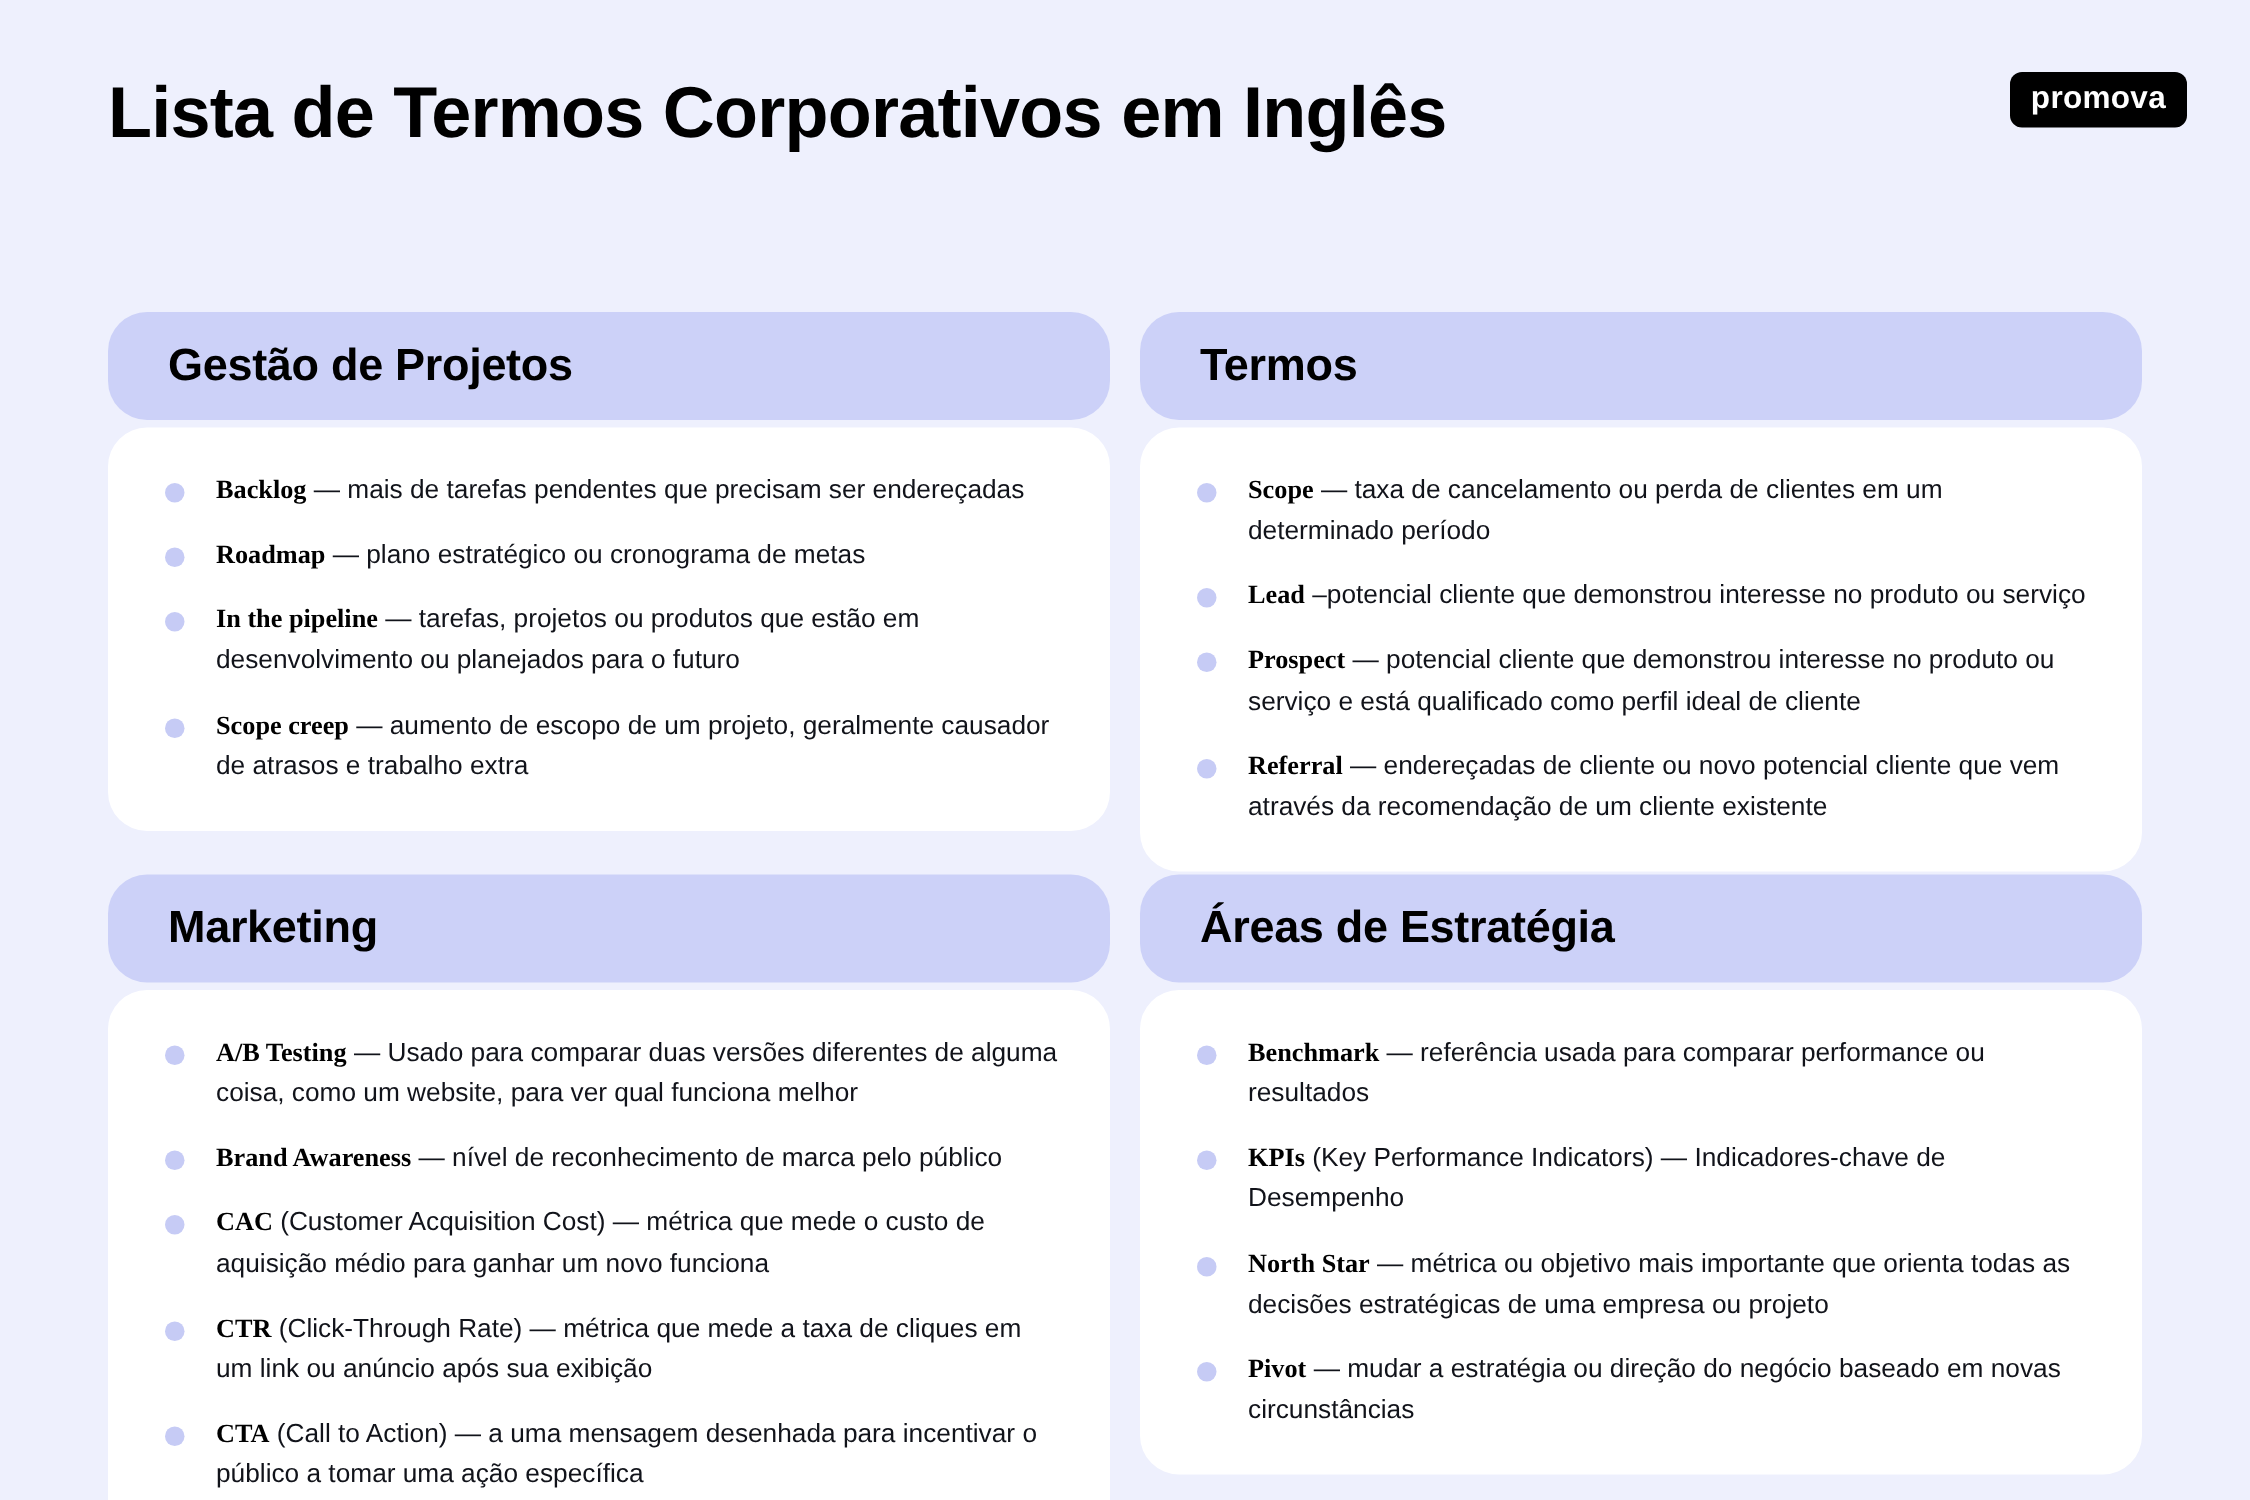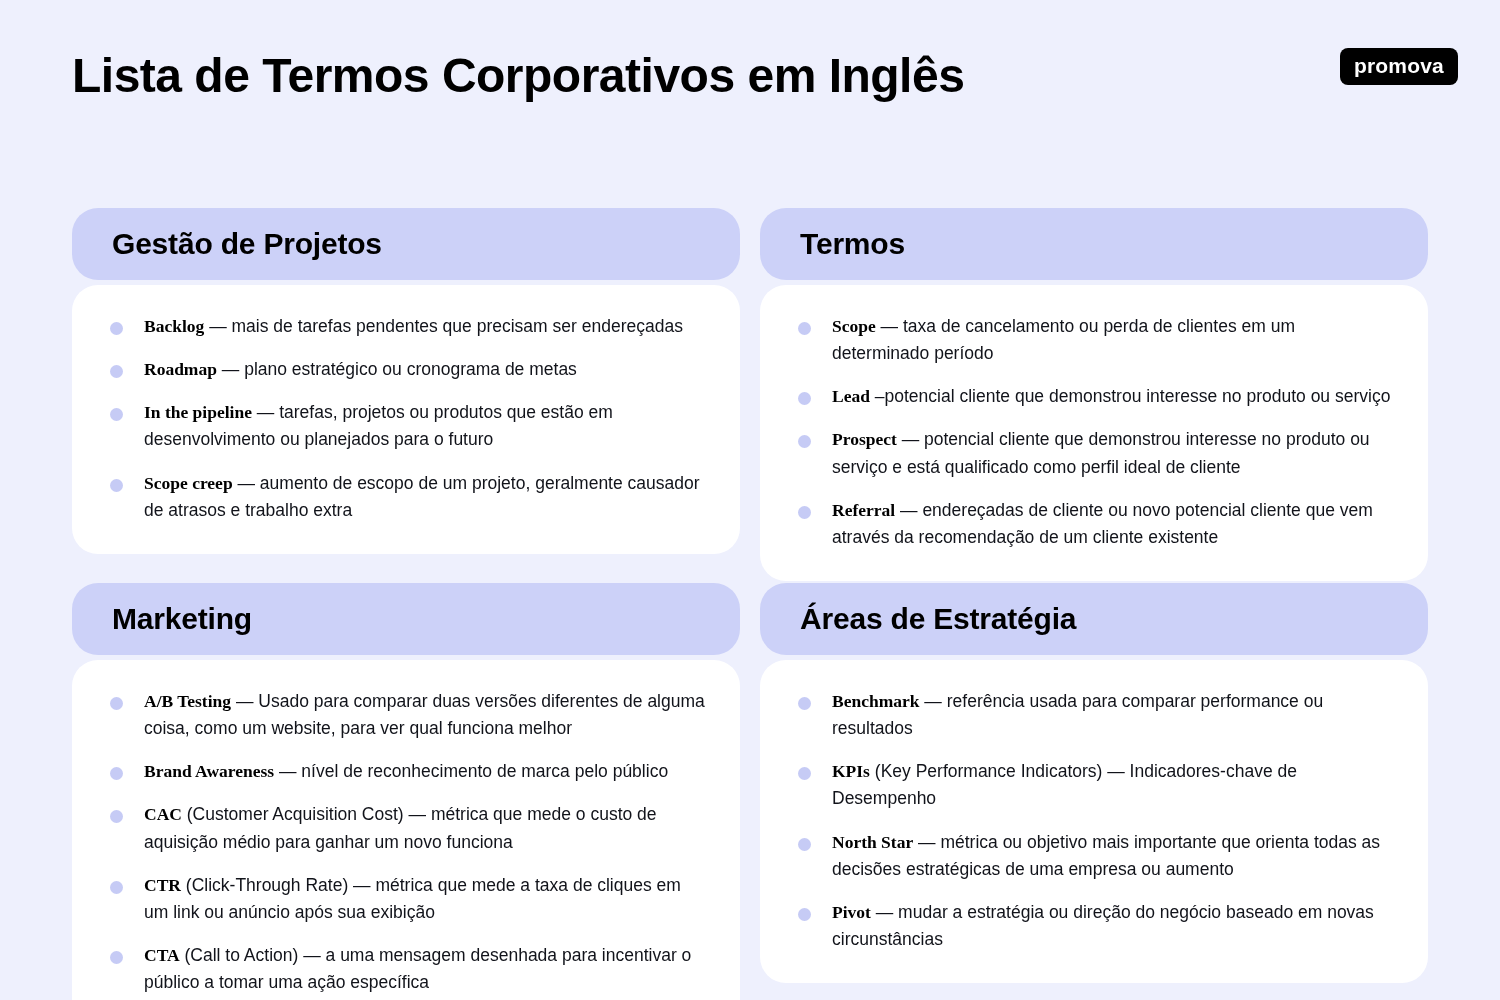--- a/index.html
+++ b/index.html
@@ -216,21 +216,21 @@
     </div>
     <div class="card-body">
       <ul class="term-list">
         <li class="term-item">
           <span class="term-bullet"></span><span class="term-name">Benchmark</span><span class="term-def"> — referência usada para comparar performance ou resultados</span>
         </li>
         <li class="term-item">
           <span class="term-bullet"></span><span class="term-name">KPIs</span><span class="term-def"> (Key Performance Indicators) — Indicadores-chave de Desempenho</span>
         </li>
         <li class="term-item">
-          <span class="term-bullet"></span><span class="term-name">North Star</span><span class="term-def"> — métrica ou objetivo mais importante que orienta todas as decisões estratégicas de uma empresa ou aumento</span>
+          <span class="term-bullet"></span><span class="term-name">North Star</span><span class="term-def"> — métrica ou objetivo mais importante que orienta todas as decisões estratégicas de uma empresa ou projeto</span>
         </li>
         <li class="term-item">
           <span class="term-bullet"></span><span class="term-name">Pivot</span><span class="term-def"> — mudar a estratégia ou direção do negócio baseado em novas circunstâncias</span>
         </li>
       </ul>
     </div>
   </div>
 
 </div>
 

